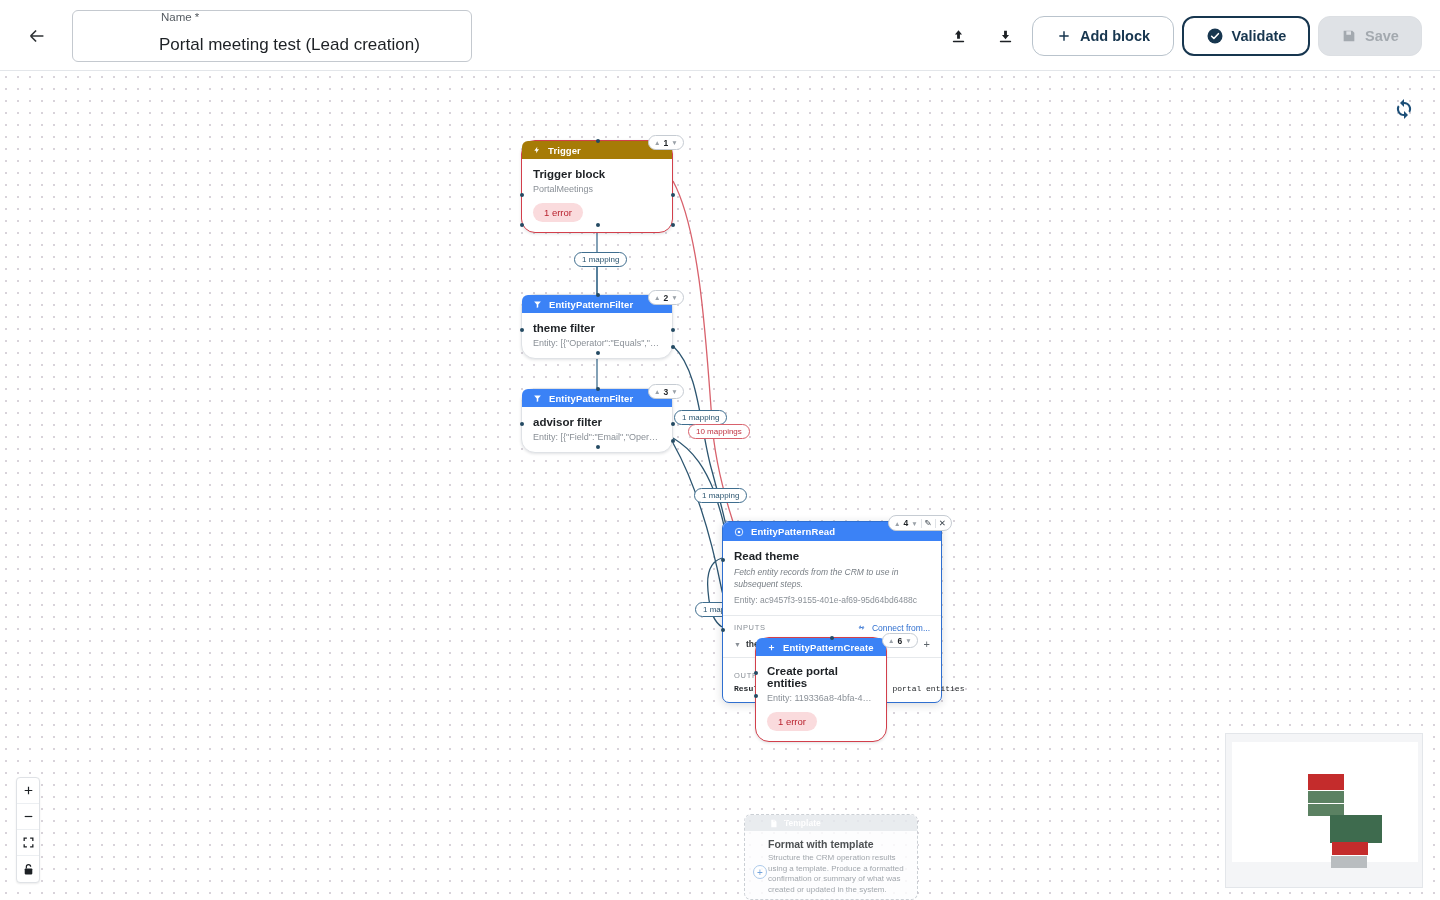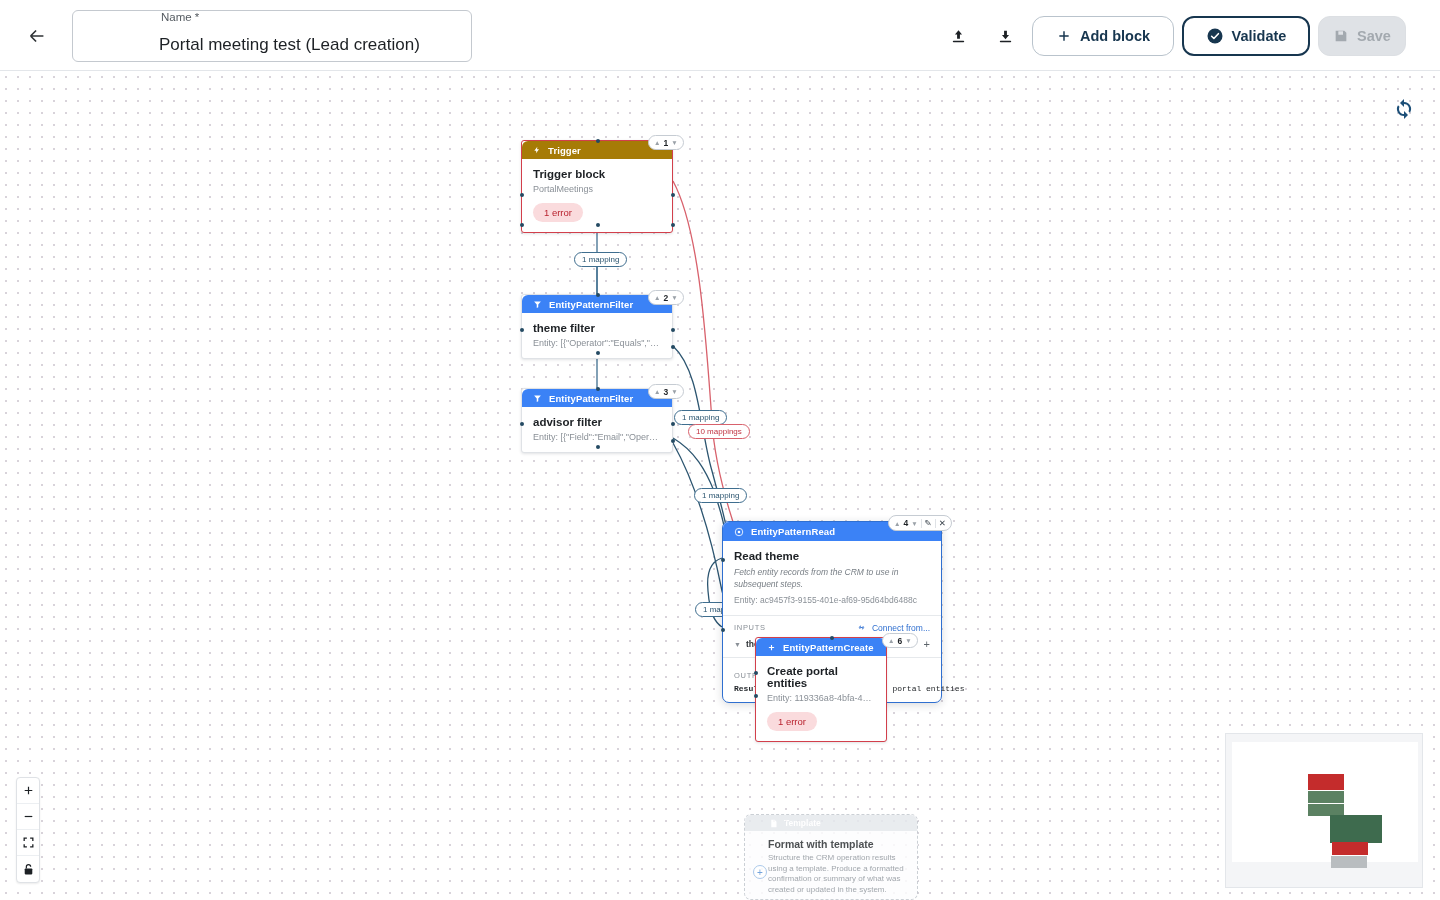--- a/index.html
+++ b/index.html
@@ -64,41 +64,41 @@
   }
   .btn-add {
     left: 1032px; width: 142px;
     border: 1px solid #b9c3cc; background: #fff; color: #17364f;
   }
   .btn-validate {
     left: 1182px; width: 128px;
     border: 2px solid #17364f; background: #fff; color: #17364f;
   }
   .btn-save {
-    left: 1318px; width: 88px;
+    left: 1318px; width: 104px;
     border: 1px solid #dcdfe3; background: #dfe2e6; color: #a3a9af;
     cursor: default;
   }
 
   
   .canvas {
     position: absolute; top: 71px; left: 0;
     width: 1440px; height: 829px;
     background-color: #ffffff;
     background-image: radial-gradient(circle, #d8d3da 0.9px, transparent 1px);
     background-size: 12px 12px;
     overflow: hidden;
   }
   .edges { position: absolute; top: 0; left: 0; width: 1440px; height: 829px; }
 
   
   .node {
     position: absolute;
     background: #ffffff;
-    border-radius: 3px;
+    border-radius: 14px;
     box-shadow: 0 1px 3px rgba(22,32,44,0.13);
   }
   .node-hd {
     height: 18px; border-radius: 6px 6px 0 0;
     display: flex; align-items: center; gap: 7px;
     padding-left: 11px;
     font-size: 9.5px; font-weight: bold; color: #ffffff;
     letter-spacing: .1px;
   }
   .hd-trigger { background: #a67b06; }

